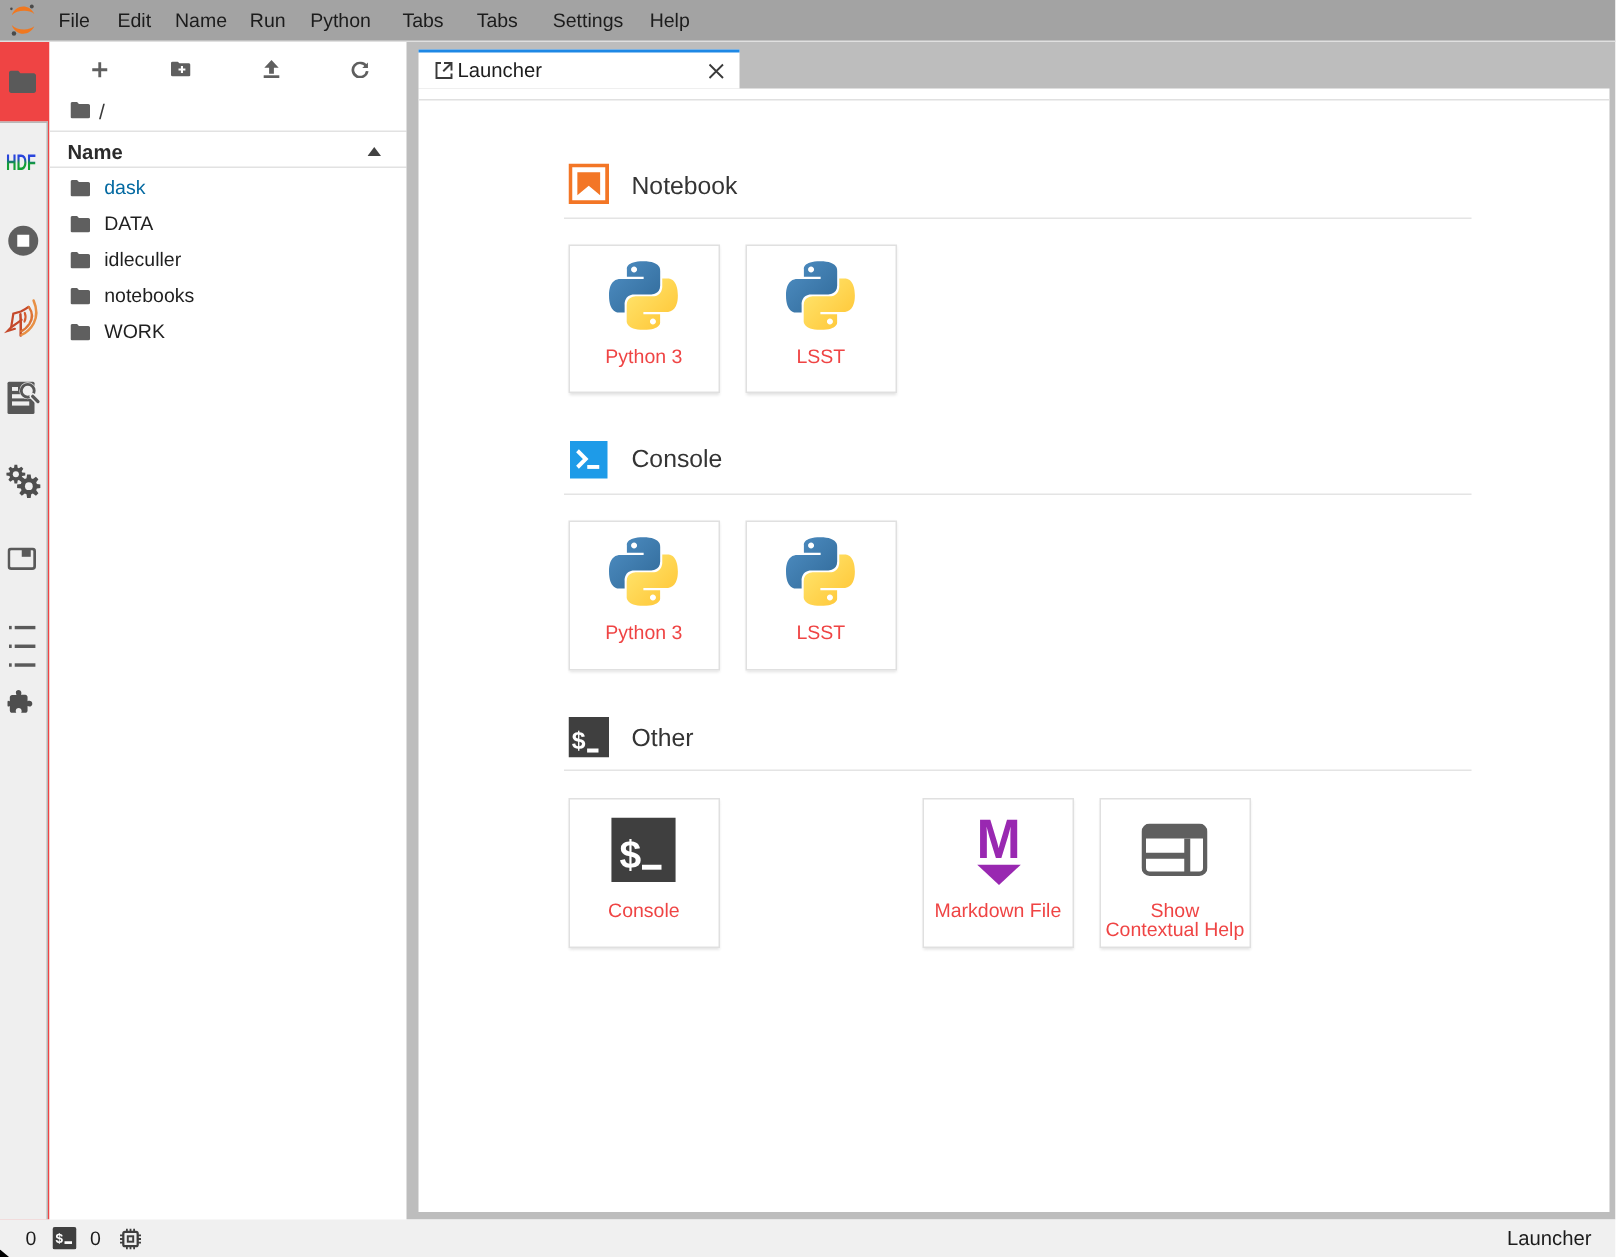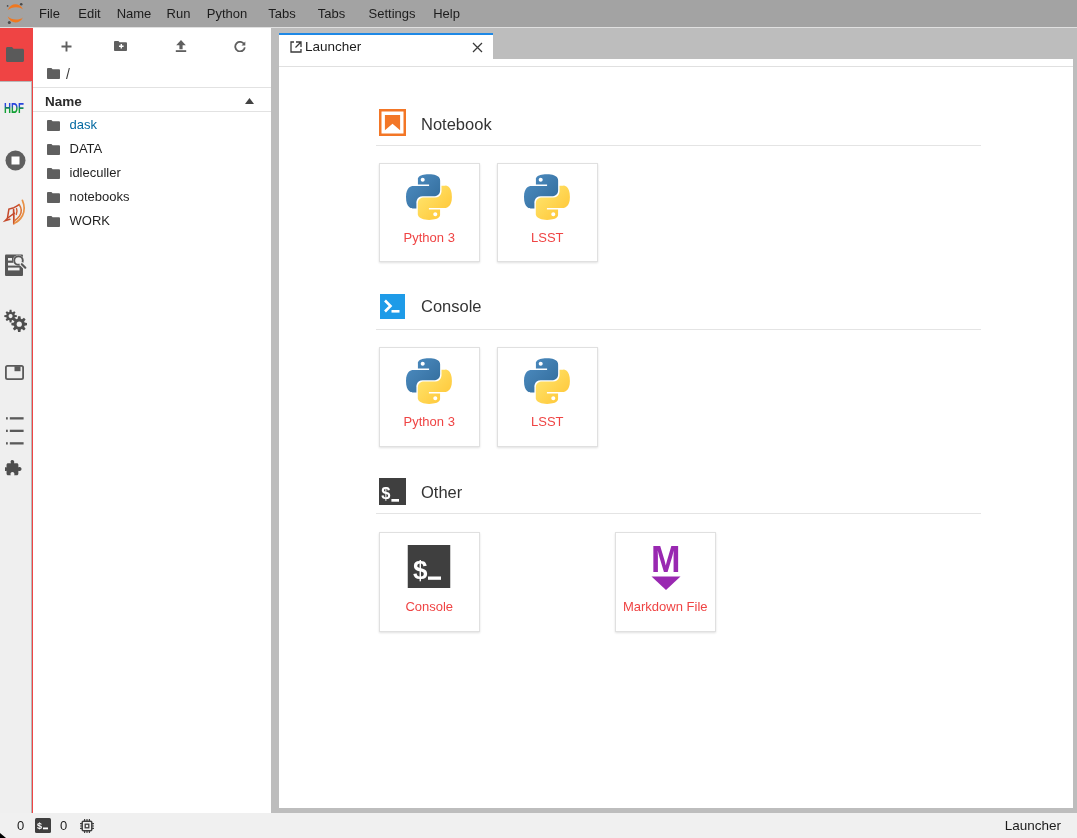--- a/index.html
+++ b/index.html
@@ -299,20 +299,29 @@
         </svg>
         <div class="cardlabel" style="top:67px">Console</div>
       </div>
     <div class="card" style="left:335.5px;top:473.5px">
         <svg width="30" height="47" viewBox="0 0 30 47" style="position:absolute;left:calc(50% + 1px);top:11px;transform:translateX(-50%)">
           <text x="0" y="28" font-size="37" font-weight="bold" fill="#9928b1" font-family="Liberation Sans" textLength="29.5" lengthAdjust="spacingAndGlyphs">M</text>
           <path d="M0.5 32.5 H29.5 L15 46 z" fill="#9928b1"></path>
         </svg>
         <div class="cardlabel" style="top:67px">Markdown File</div>
       </div>
+    <div class="card" style="left:453.5px;top:473.5px">
+        <svg width="44" height="35" viewBox="0 0 44 35" style="position:absolute;left:50%;top:16px;transform:translateX(-50%)">
+          <rect x="1.5" y="1.5" width="41" height="32" rx="4" fill="none" stroke="#5f5f5f" stroke-width="3"></rect>
+          <path d="M2 2 h40 v8 h-40 z" fill="#5f5f5f"></path>
+          <rect x="28.5" y="10" width="4" height="23" fill="#5f5f5f"></rect>
+          <rect x="3" y="19.5" width="27" height="4" fill="#5f5f5f"></rect>
+        </svg>
+        <div class="cardlabel" style="top:66.5px">Show<br>Contextual Help</div>
+      </div>
   </div>
 </div>
 
 <div class="abs" id="statusbar">
   <span class="abs" style="left:17px;top:1px;height:25px;line-height:24px;">0</span>
   <svg class="abs" style="left:35px;top:5px" width="16" height="15" viewBox="0 0 16 15">
       <rect width="16" height="15" rx="1.5" fill="#3f3f3f"></rect>
       <text x="2" y="10.5" font-size="9" font-weight="bold" fill="#fff" font-family="Liberation Sans">$</text>
       <rect x="8" y="9.5" width="5" height="1.8" fill="#fff"></rect>
     </svg>

